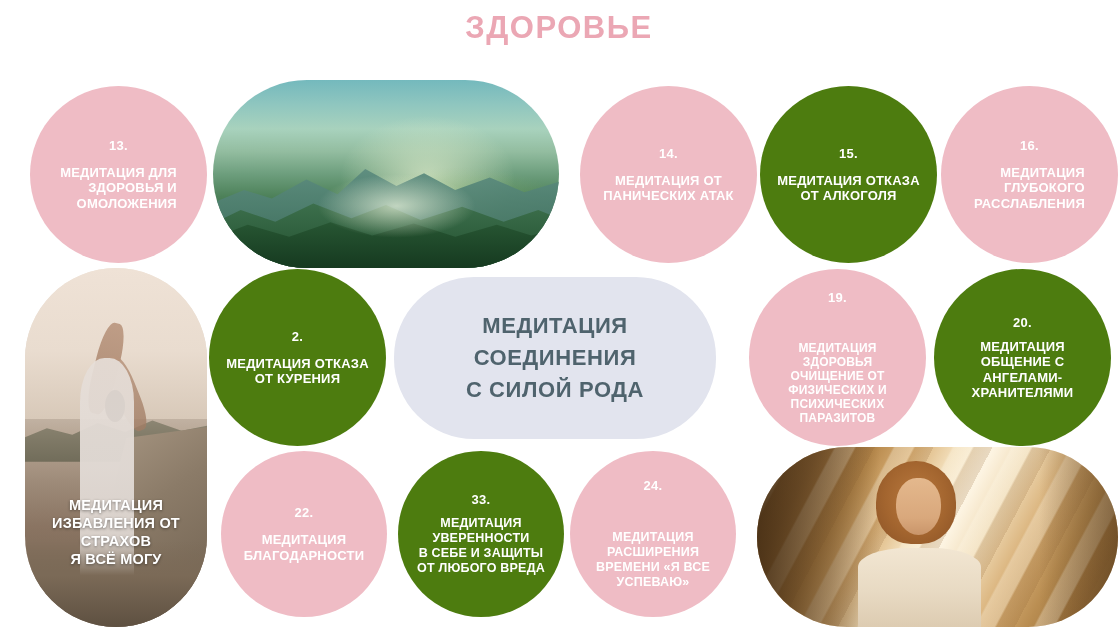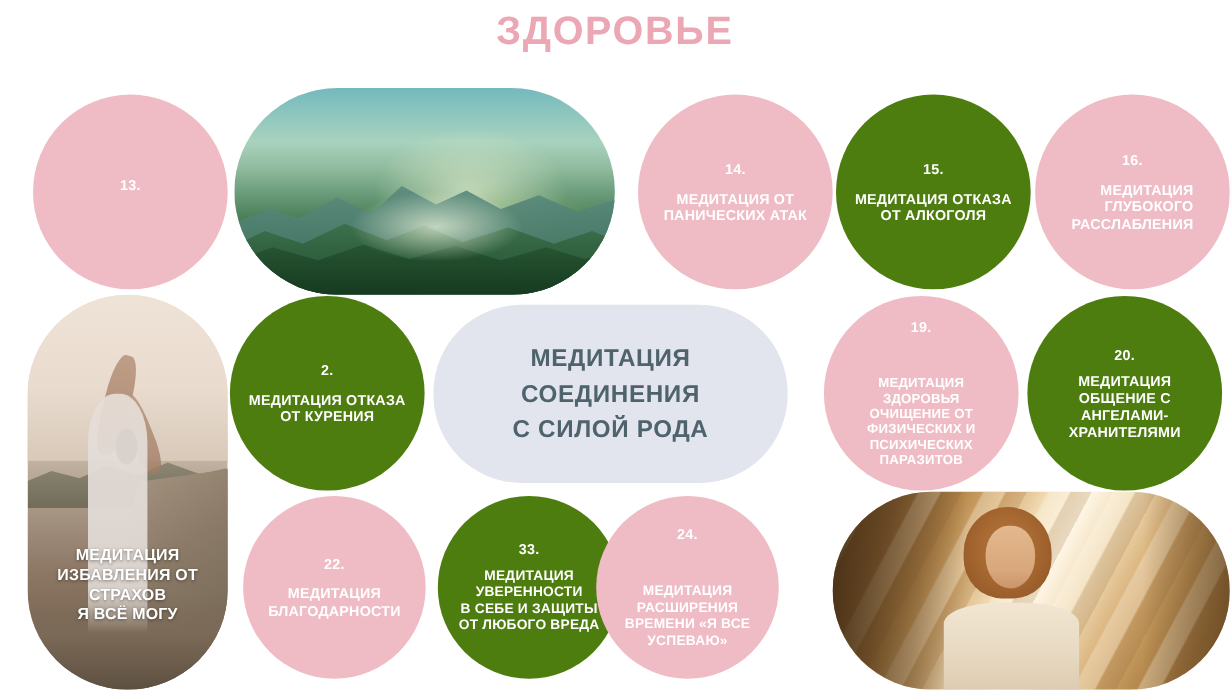--- a/index.html
+++ b/index.html
@@ -20,21 +20,21 @@
     background: #ffffff;
   }
 
   
   .slide-title {
     position: absolute;
     left: 0;
     top: 8px;
     width: 1118px;
     text-align: center;
-    font-size: 36px;
+    font-size: 31px;
     font-weight: bold;
     letter-spacing: 1.5px;
     color: #EBA7B4;
     line-height: 40px;
   }
 
   
   .bubble {
     position: absolute;
     border-radius: 50%;
@@ -267,20 +267,23 @@
 </style>
 </head>
 <body>
 
 <div class="slide">
 
   <div class="slide-title">ЗДОРОВЬЕ</div>
 
   <div class="bubble pink" style="left:30px; top:86px; width:177px; height:177px;text-align:right;">
     <div class="num">13.</div>
+    <div class="label">МЕДИТАЦИЯ ДЛЯ
+ЗДОРОВЬЯ И
+ОМОЛОЖЕНИЯ</div>
   </div>
 
   <div class="photo photo-mountains" style="left:213px; top:80px; width:346px; height:188px;">
     <div class="mountain-layer m1"></div>
     <div class="mountain-layer m2"></div>
     <div class="mountain-layer m3"></div>
     <div class="m-haze"></div>
   </div>
 
   <div class="bubble pink" style="left:580px; top:86px; width:177px; height:177px;">
@@ -354,21 +357,21 @@
   </div>
 
   <div class="bubble slate" style="left:398px; top:451px; width:166px; height:166px;">
     <div class="num" style="margin-bottom:9px;">33.</div>
     <div class="label" style="font-size:12.5px; line-height:15px;">МЕДИТАЦИЯ
 УВЕРЕННОСТИ
 В СЕБЕ И ЗАЩИТЫ
 ОТ ЛЮБОГО ВРЕДА</div>
   </div>
 
-  <div class="bubble pink" style="left:542px; top:451px; width:166px; height:166px;gap:28px;">
+  <div class="bubble pink" style="left:570px; top:451px; width:166px; height:166px;gap:28px;">
     <div class="num" style="margin-bottom:9px;">24.</div>
     <div class="label" style="font-size:12.5px; line-height:15px;">МЕДИТАЦИЯ
 РАСШИРЕНИЯ
 ВРЕМЕНИ «Я ВСЕ
 УСПЕВАЮ»</div>
   </div>
 
   <div class="photo photo-woman" style="left:757px; top:447px; width:361px; height:180px;">
     <div class="woman-rays"></div>
     <div class="woman-shadowL"></div>

